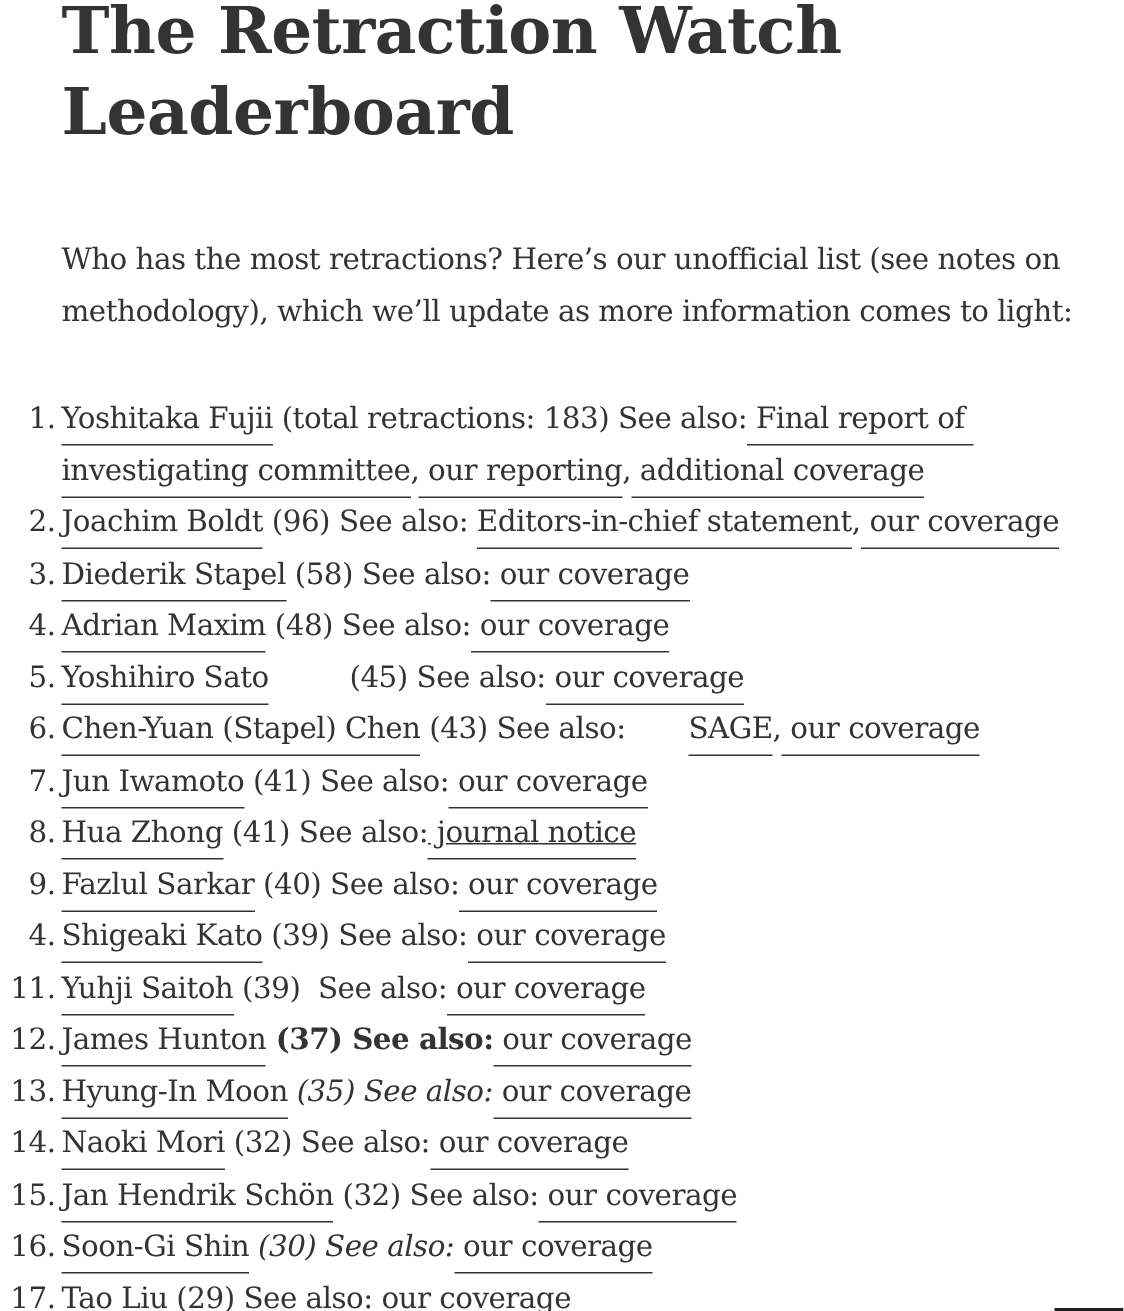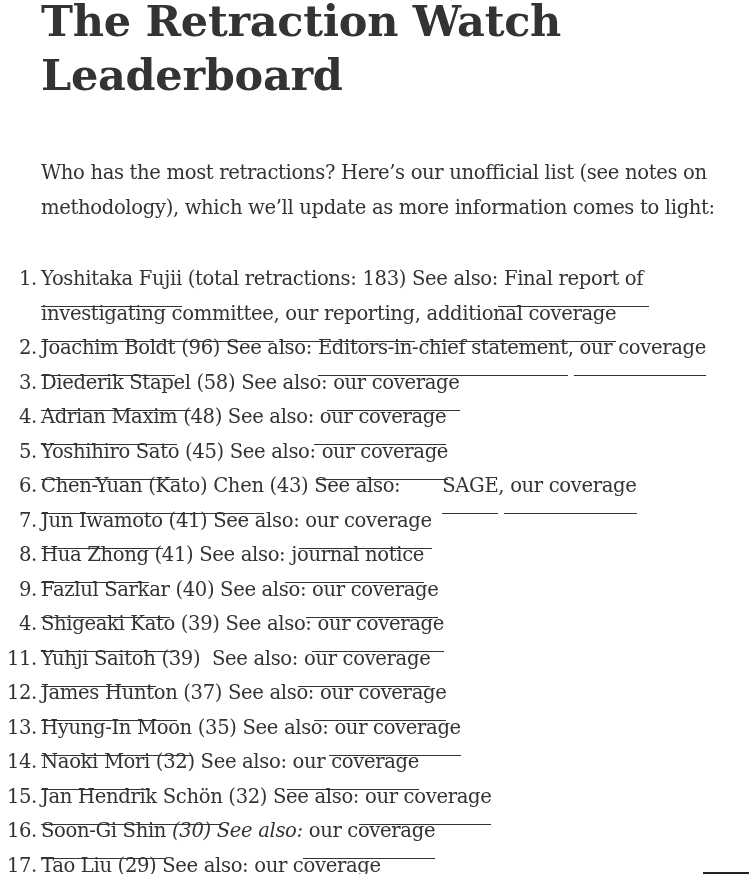--- a/index.html
+++ b/index.html
@@ -67,21 +67,21 @@
       right: 100%;
       margin-right: 4px;
       top: 0;
       white-space: nowrap;
       text-align: right;
     }
     a.lnk {
       color: #333333;
       text-decoration: none;
       border-bottom: 1.5px solid #333333;
-      padding-bottom: 16px;
+      padding-bottom: 6px;
     }
     .corner-bar {
       position: absolute;
       right: 0;
       bottom: 0;
       width: 46px;
       height: 2px;
       background: #222222;
     }
   </style>
@@ -89,29 +89,29 @@
 <body>
 
 <div class="page">
   <h1 class="title">The Retraction Watch Leaderboard</h1>
   <p class="intro">Who has the most retractions? Here’s our unofficial list (see notes on methodology), which we’ll update as more information comes to light:</p>
   <ol class="board" id="board">
       <li><span class="num">1.</span><a class="lnk">Yoshitaka Fujii</a><span style="white-space: pre-wrap;"> (total retractions: 183) See also:</span><a class="lnk" style="white-space: pre-wrap;"> Final report of investigating committee</a><span>,</span><a class="lnk" style="white-space: pre-wrap;"> our reporting</a><span>,</span><a class="lnk" style="white-space: pre-wrap;"> additional coverage</a></li>
       <li><span class="num">2.</span><a class="lnk">Joachim Boldt</a><span style="white-space: pre-wrap; text-align: center;"> (96) See also: </span><a class="lnk" style="white-space: pre-wrap;">Editors-in-chief statement</a><span>,</span><a class="lnk" style="white-space: pre-wrap;"> our coverage</a></li>
       <li><span class="num">3.</span><a class="lnk">Diederik Stapel</a><span style="white-space: pre-wrap;"> (58) See also:</span><a class="lnk" style="white-space: pre-wrap;"> our coverage</a></li>
       <li><span class="num">4.</span><a class="lnk">Adrian Maxim</a><span style="white-space: pre-wrap; margin-top: 14px;"> (48) See also:</span><a class="lnk" style="white-space: pre-wrap;"> our coverage</a></li>
-      <li><span class="num">5.</span><a class="lnk">Yoshihiro Sato</a><span style="white-space: pre-wrap;"> (45) See also:</span><a class="lnk" style="white-space: pre-wrap;"> our coverage</a></li>
-      <li><span class="num">6.</span><a class="lnk">Chen-Yuan (Kato) Chen</a><span style="white-space: pre-wrap;"> (43) See also: </span><a class="lnk" style="white-space: pre-wrap; margin-left: 36px;">SAGE</a><span>,</span><a class="lnk" style="white-space: pre-wrap;"> our coverage</a></li>
+      <li><span class="num">5.</span><a class="lnk">Yoshihiro Sato</a><span style="white-space: pre-wrap; margin-left: 48px;"> (45) See also:</span><a class="lnk" style="white-space: pre-wrap;"> our coverage</a></li>
+      <li><span class="num">6.</span><a class="lnk">Chen-Yuan (Stapel) Chen</a><span style="white-space: pre-wrap;"> (43) See also: </span><a class="lnk" style="white-space: pre-wrap; margin-left: 36px;">SAGE</a><span>,</span><a class="lnk" style="white-space: pre-wrap;"> our coverage</a></li>
       <li><span class="num">7.</span><a class="lnk">Jun Iwamoto</a><span style="white-space: pre-wrap;"> (41) See also:</span><a class="lnk" style="white-space: pre-wrap;"> our coverage</a></li>
-      <li><span class="num">8.</span><a class="lnk">Hua Zhong</a><span style="white-space: pre-wrap;"> (41) See also:</span><a class="lnk" style="white-space: pre-wrap;"> journal notice</a></li>
+      <li><span class="num">8.</span><a class="lnk">Hua Zhong</a><span style="white-space: pre-wrap;"> (41) See also:</span><a class="lnk" style="white-space: pre-wrap; text-decoration: underline;"> journal notice</a></li>
       <li><span class="num">9.</span><a class="lnk">Fazlul Sarkar</a><span style="white-space: pre-wrap;"> (40) See also:</span><a class="lnk" style="white-space: pre-wrap;"> our coverage</a></li>
       <li><span class="num">4.</span><a class="lnk">Shigeaki Kato</a><span style="white-space: pre-wrap;"> (39) See also:</span><a class="lnk" style="white-space: pre-wrap;"> our coverage</a></li>
       <li><span class="num">11.</span><a class="lnk">Yuhji Saitoh</a><span style="white-space: pre-wrap;"> (39)  See also:</span><a class="lnk" style="white-space: pre-wrap;"> our coverage</a></li>
-      <li><span class="num">12.</span><a class="lnk">James Hunton</a><span style="white-space: pre-wrap;"> (37) See also:</span><a class="lnk" style="white-space: pre-wrap;"> our coverage</a></li>
-      <li><span class="num">13.</span><a class="lnk">Hyung-In Moon</a><span style="white-space: pre-wrap;"> (35) See also:</span><a class="lnk" style="white-space: pre-wrap;"> our coverage</a></li>
+      <li><span class="num">12.</span><a class="lnk">James Hunton</a><span style="white-space: pre-wrap; font-weight: bold;"> (37) See also:</span><a class="lnk" style="white-space: pre-wrap;"> our coverage</a></li>
+      <li><span class="num">13.</span><a class="lnk">Hyung-In Moon</a><span style="white-space: pre-wrap; font-style: italic;"> (35) See also:</span><a class="lnk" style="white-space: pre-wrap;"> our coverage</a></li>
       <li><span class="num">14.</span><a class="lnk">Naoki Mori</a><span style="white-space: pre-wrap;"> (32) See also:</span><a class="lnk" style="white-space: pre-wrap;"> our coverage</a></li>
       <li><span class="num">15.</span><a class="lnk">Jan Hendrik Schön</a><span style="white-space: pre-wrap;"> (32) See also:</span><a class="lnk" style="white-space: pre-wrap;"> our coverage</a></li>
       <li><span class="num">16.</span><a class="lnk">Soon-Gi Shin</a><span style="white-space: pre-wrap; font-style: italic;"> (30) See also:</span><a class="lnk" style="white-space: pre-wrap;"> our coverage</a></li>
       <li><span class="num">17.</span><a class="lnk">Tao Liu</a><span style="white-space: pre-wrap;"> (29) See also:</span><a class="lnk" style="white-space: pre-wrap;"> our coverage</a></li>
     </ol>
 </div>
 
 <div class="corner-bar"></div>
 
 </body></html>

